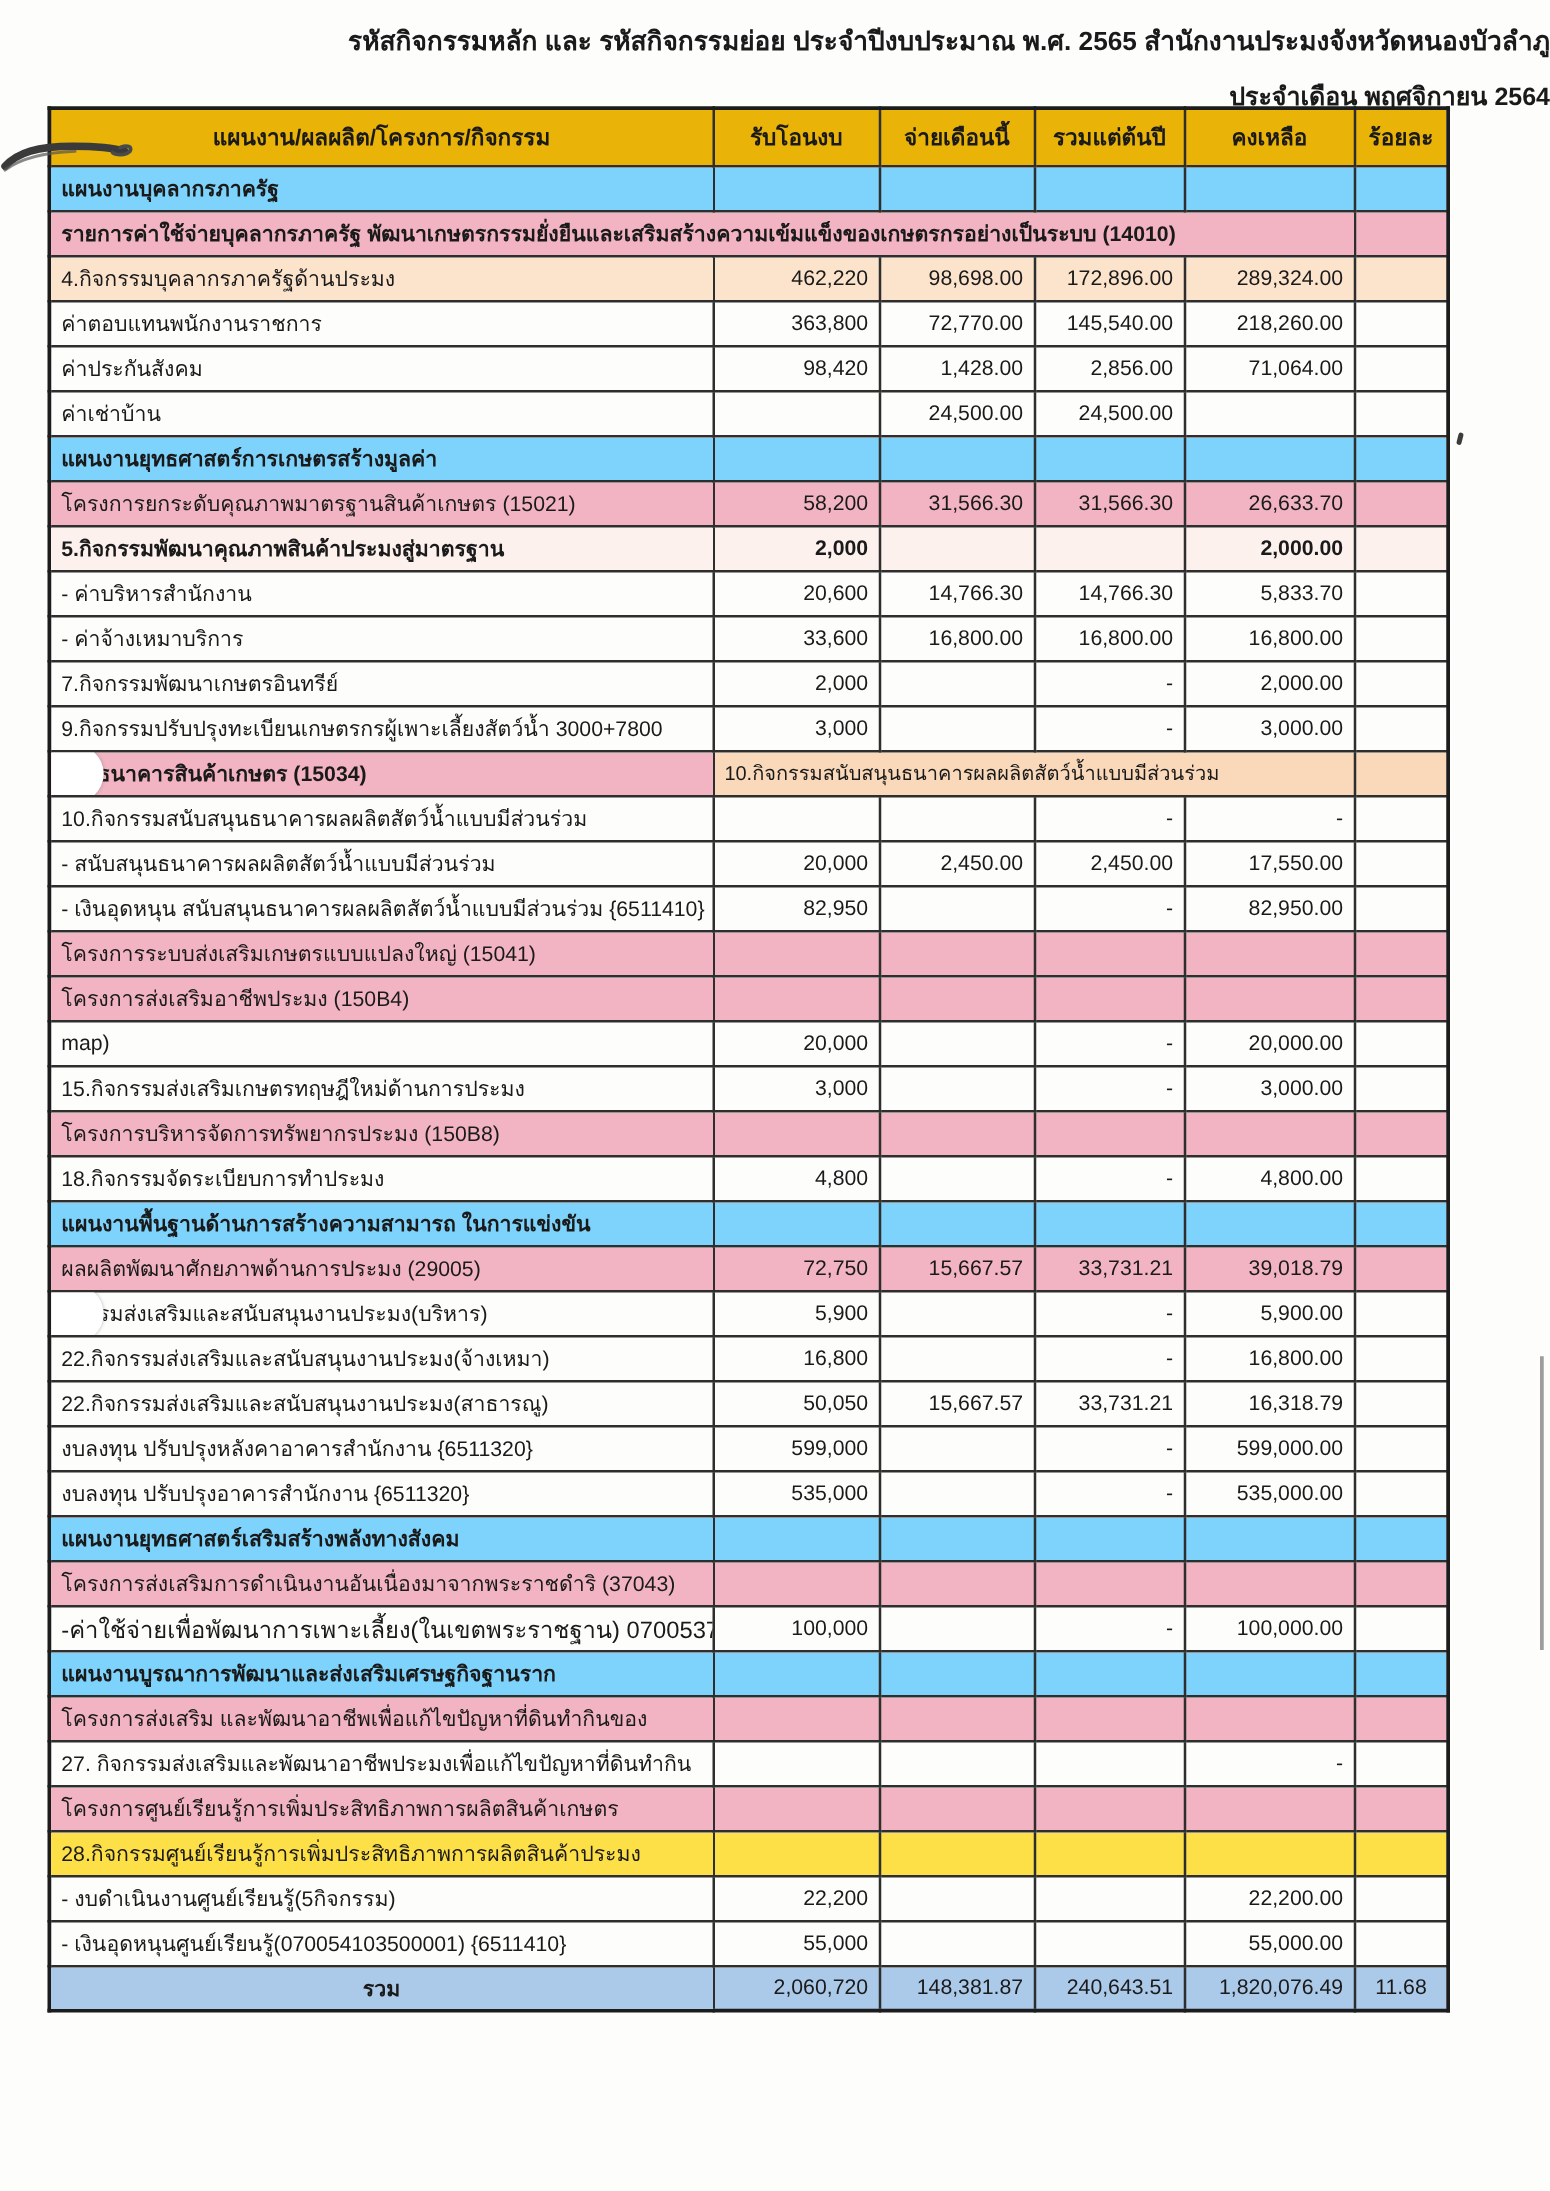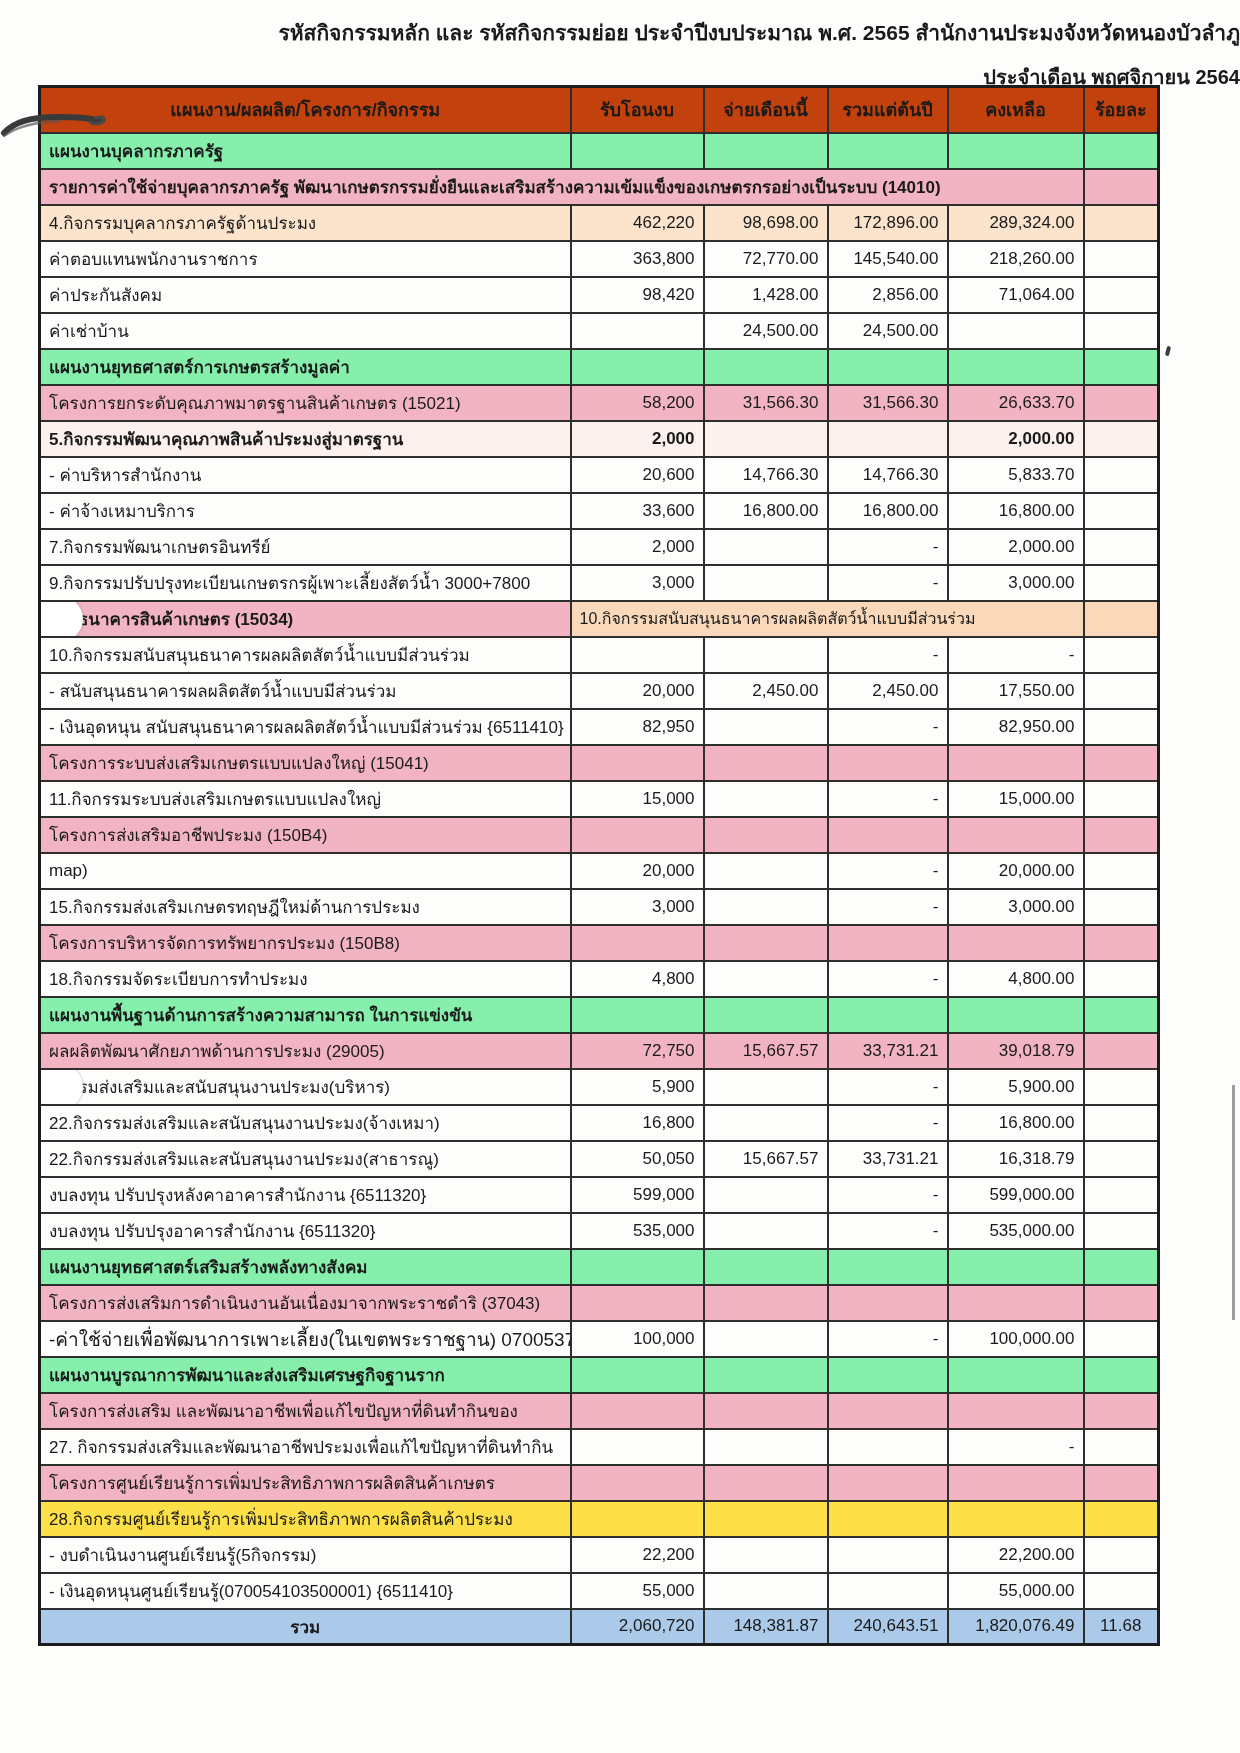--- a/index.html
+++ b/index.html
@@ -23,28 +23,28 @@
   table.budget td,table.budget th{
     border:2px solid #2e2e2e;
     height:36px;
     padding:0 8px;
     font-size:17px;
     white-space:nowrap;
     overflow:hidden;
     box-sizing:border-box;
   }
   table.budget thead th{
-    height:46px;background:#c2410c;font-weight:bold;
+    height:46px;background:#eab308;font-weight:bold;
     text-align:center;font-size:18px;
   }
   td.lbl{text-align:left;padding-left:7px;position:relative;}
   td.num{text-align:right;padding-right:10px;}
   td.dash{text-align:right;padding-right:32px;}
   td.pct{text-align:center;padding-right:8px;}
-  .row-blue td{background:#86efac;font-weight:bold;}
+  .row-blue td{background:#7dd3fc;font-weight:bold;}
   .row-pink td{background:#f2b4c2;}
   .row-pink td.lbl{font-weight:normal;}
   .row-pinkspan td{background:#f2b4c2;font-weight:bold;}
   .row-lightpink td{background:#fdf1ee;font-weight:bold;}
   .row-peach td{background:#fce4cc;}
   .row-peachhead td{background:#fde047;}
   .row-pinksplit td:first-child{background:#f2b4c2;font-weight:bold;}
   .row-pinksplit td.spancell{background:#f9d9ba;text-align:left;font-size:16px;}
   .row-total td{background:#abc9e9;}
   .row-total td.lbl{text-align:center;font-weight:bold;}
@@ -231,28 +231,20 @@
           <td class="pct"></td>
         </tr>
         <tr class="row-pink">
           <td class="lbl">โครงการระบบส่งเสริมเกษตรแบบแปลงใหญ่ (15041)</td>
           <td></td>
           <td></td>
           <td></td>
           <td></td>
           <td class="pct"></td>
         </tr>
-        <tr class="row-white">
-          <td class="lbl">11.กิจกรรมระบบส่งเสริมเกษตรแบบแปลงใหญ่</td>
-          <td class="num">15,000</td>
-          <td></td>
-          <td class="dash">-</td>
-          <td class="num">15,000.00</td>
-          <td class="pct"></td>
-        </tr>
         <tr class="row-pink">
           <td class="lbl">โครงการส่งเสริมอาชีพประมง (150B4)</td>
           <td></td>
           <td></td>
           <td></td>
           <td></td>
           <td class="pct"></td>
         </tr>
         <tr class="row-white">
           <td class="lbl">map)</td>

